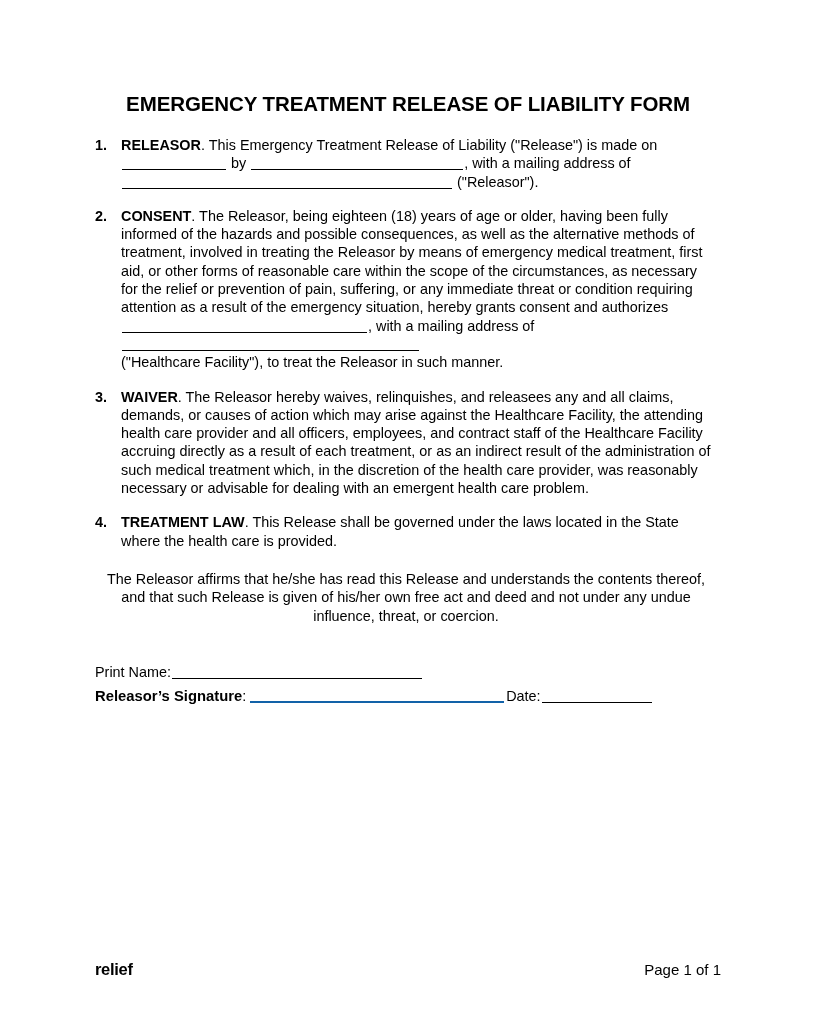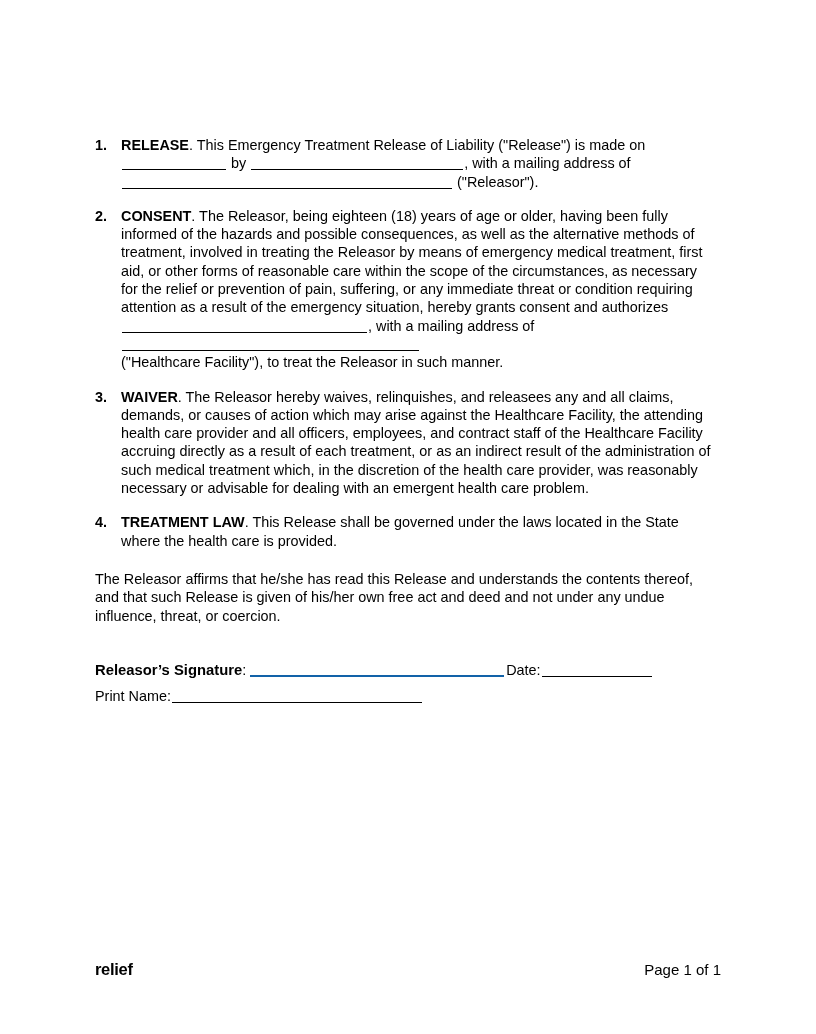--- a/index.html
+++ b/index.html
@@ -72,21 +72,21 @@
     border-bottom: 1.3px solid #000;
     height: 13px;
     vertical-align: -2px;
     margin: 0 1px;
   }
 
   
   .free-para {
     margin-top: 20px;
     margin-bottom: 0;
-    text-align: left;
+    text-align: center;
   }
 
   
   .sig-block {
     position: absolute;
     left: 95px;
     top: 658px;
     width: 625px;
     font-size: 14.4px;
     line-height: 24px;
@@ -126,26 +126,27 @@
   }
   .page-num {
     font-size: 15px;
   }
 </style>
 </head>
 <body>
 
 <div class="page">
 
+  <div class="doc-title">EMERGENCY TREATMENT RELEASE OF LIABILITY FORM</div>
 
   <div class="body-wrap">
 
     <div class="clause">
       <span class="num">1.</span>
-      <div class="clause-text"><span class="lead">RELEASE</span><span>. This Emergency Treatment Release of Liability ("Release") is made on </span><span class="blank" style="width:104px"></span><span> by </span><span class="blank" style="width:212px"></span><span>, with a mailing address of </span><br><span class="blank" style="width:330px"></span><span> ("Releasor").</span></div>
+      <div class="clause-text"><span class="lead">RELEASOR</span><span>. This Emergency Treatment Release of Liability ("Release") is made on </span><span class="blank" style="width:104px"></span><span> by </span><span class="blank" style="width:212px"></span><span>, with a mailing address of </span><br><span class="blank" style="width:330px"></span><span> ("Releasor").</span></div>
     </div>
 
     <div class="clause">
       <span class="num">2.</span>
       <div class="clause-text"><span class="lead">CONSENT</span><span>. The Releasor, being eighteen (18) years of age or older, having been fully informed of the hazards and possible consequences, as well as the alternative methods of treatment, involved in treating the Releasor by means of emergency medical treatment, first aid, or other forms of reasonable care within the scope of the circumstances, as necessary for the relief or prevention of pain, suffering, or any immediate threat or condition requiring attention as a result of the emergency situation, hereby grants consent and authorizes </span><span class="blank" style="width:245px"></span><span>, with a mailing address of </span><span class="blank" style="width:297px"></span><br><span> ("Healthcare Facility"), to treat the Releasor in such manner.</span></div>
     </div>
 
     <div class="clause">
       <span class="num">3.</span>
       <div class="clause-text"><span class="lead">WAIVER</span><span>. The Releasor hereby waives, relinquishes, and releasees any and all claims, demands, or causes of action which may arise against the Healthcare Facility, the attending health care provider and all officers, employees, and contract staff of the Healthcare Facility accruing directly as a result of each treatment, or as an indirect result of the administration of such medical treatment which, in the discretion of the health care provider, was reasonably necessary or advisable for dealing with an emergent health care problem.</span></div>
@@ -154,23 +155,23 @@
     <div class="clause">
       <span class="num">4.</span>
       <div class="clause-text"><span class="lead">TREATMENT LAW</span><span>. This Release shall be governed under the laws located in the State where the health care is provided.</span></div>
     </div>
 
     <div class="free-para">The Releasor affirms that he/she has read this Release and understands the contents thereof, and that such Release is given of his/her own free act and deed and not under any undue influence, threat, or coercion.</div>
 
   </div>
 
   <div class="sig-block">
+    <div class="sig-row sig-row2"><span>Print Name:</span><span class="blank" style="width:250px"></span></div>
+
     <div class="sig-row"><span class="sig-label-bold">Releasor’s Signature</span><span>:</span><span class="blank-blue" style="width:254px"></span><span>Date:</span><span class="blank" style="width:110px"></span></div>
-
-    <div class="sig-row sig-row2"><span>Print Name:</span><span class="blank" style="width:250px"></span></div>
   </div>
 
   <div class="footer">
     <div class="brand">relief</div>
     <div class="page-num">Page 1 of 1</div>
   </div>
 
 </div>
 
 </body></html>

